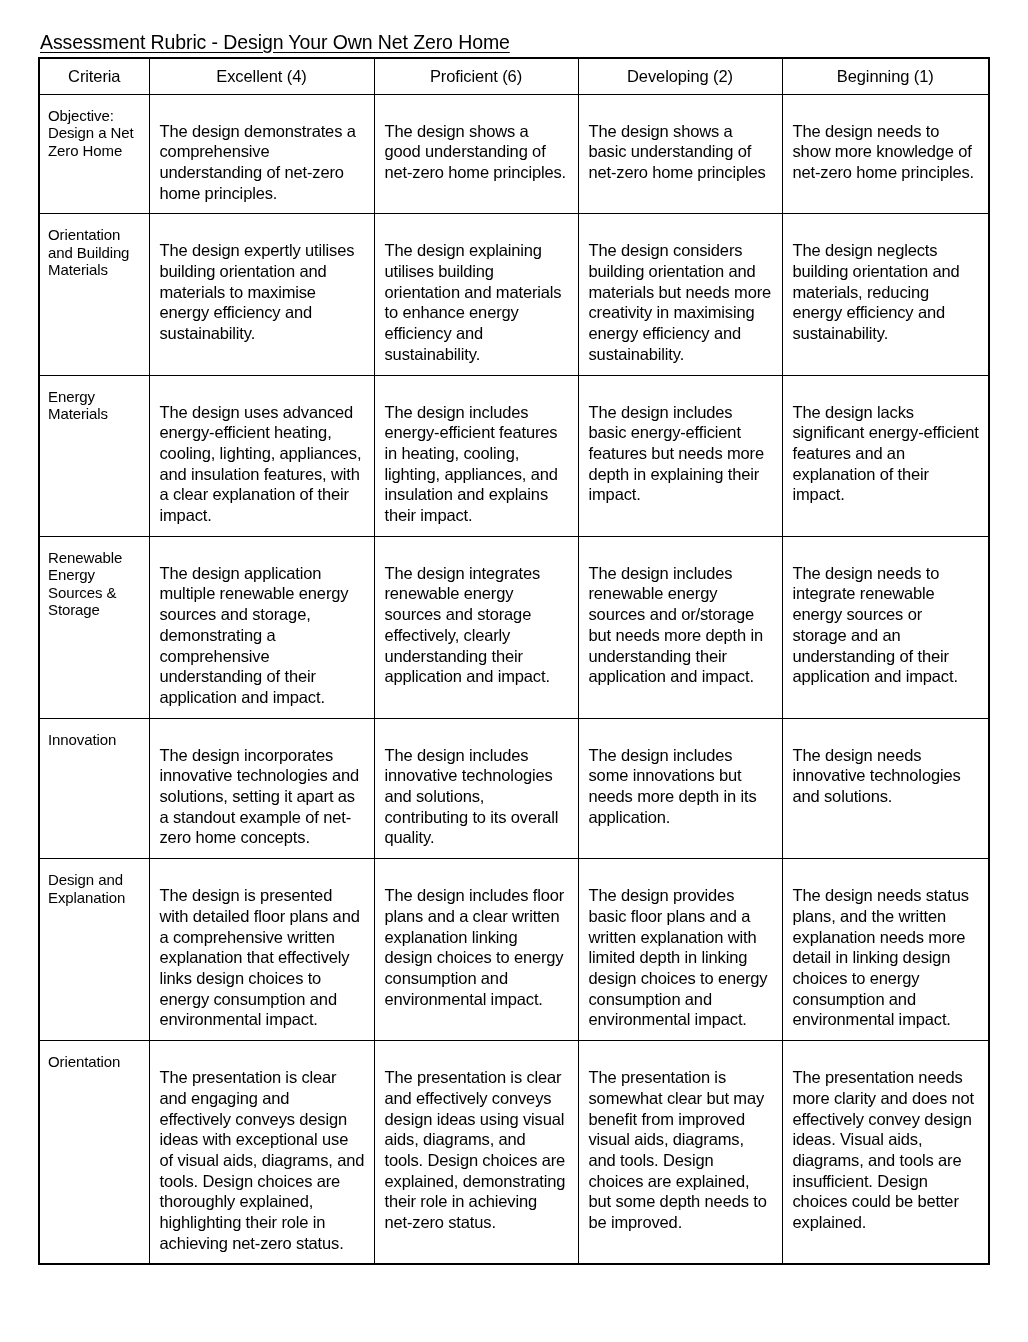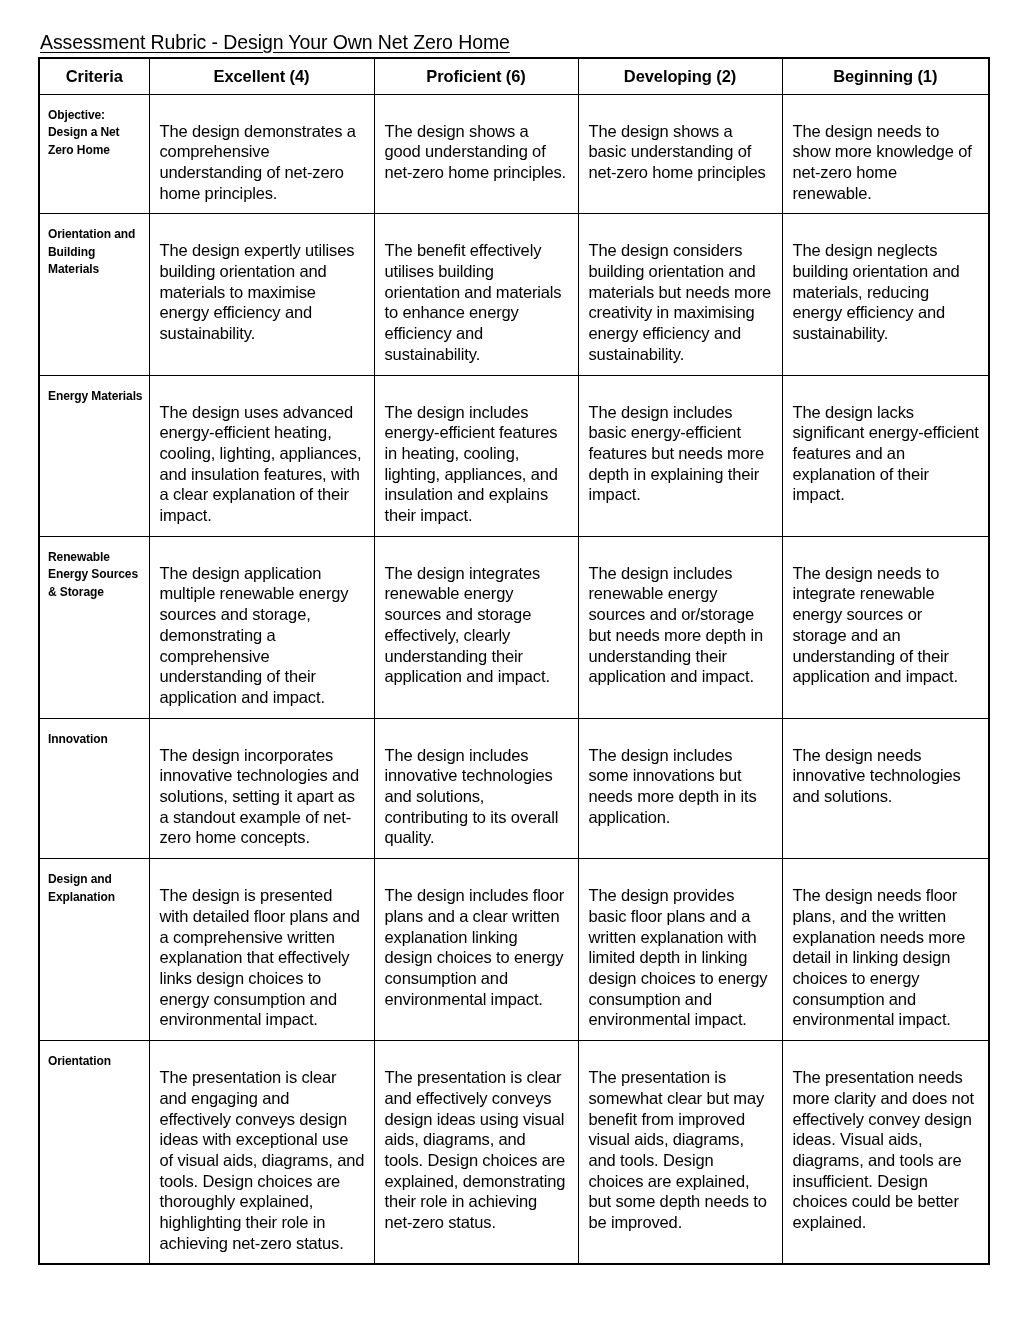--- a/index.html
+++ b/index.html
@@ -45,32 +45,31 @@
 
   table.rubric th,
   table.rubric td {
     border: 1.6px solid #000;
     vertical-align: top;
     box-sizing: border-box;
   }
   table.rubric thead th {
     text-align: center;
     vertical-align: middle;
-    font-weight: bold;
+    font-weight: normal;
     font-size: 16.5px;
     height: 36px;
     padding: 4px 4px;
     letter-spacing: -0.1px;
   }
   td.criteria-cell {
-    font-size: 12px;
+    font-size: 15px;
     line-height: 17.5px;
     padding: 12px 6px 10px 8px;
     letter-spacing: -0.1px;
-    font-weight: bold;
   }
   td.level-cell {
     font-size: 16.5px;
     line-height: 20.7px;
     padding: 26px 9px 10px 10px;
     letter-spacing: -0.15px;
   }
 </style>
 </head>
 <body>
@@ -95,26 +94,26 @@
         <th>Developing (2)</th>
         <th>Beginning (1)</th>
       </tr>
     </thead>
     <tbody>
       <tr>
         <td class="criteria-cell">Objective: Design a Net Zero Home</td>
         <td class="level-cell">The design demonstrates a comprehensive understanding of net-zero home principles.</td>
         <td class="level-cell">The design shows a good understanding of net-zero home principles.</td>
         <td class="level-cell">The design shows a basic understanding of net-zero home principles</td>
-        <td class="level-cell">The design needs to show more knowledge of net-zero home renewable.</td>
+        <td class="level-cell">The design needs to show more knowledge of net-zero home principles.</td>
       </tr>
       <tr>
         <td class="criteria-cell">Orientation and Building Materials</td>
         <td class="level-cell">The design expertly utilises building orientation and materials to maximise energy efficiency and sustainability.</td>
-        <td class="level-cell">The benefit effectively utilises building orientation and materials to enhance energy efficiency and sustainability.</td>
+        <td class="level-cell">The design explaining utilises building orientation and materials to enhance energy efficiency and sustainability.</td>
         <td class="level-cell">The design considers building orientation and materials but needs more creativity in maximising energy efficiency and sustainability.</td>
         <td class="level-cell">The design neglects building orientation and materials, reducing energy efficiency and sustainability.</td>
       </tr>
       <tr>
         <td class="criteria-cell">Energy Materials</td>
         <td class="level-cell">The design uses advanced energy-efficient heating, cooling, lighting, appliances, and insulation features, with a clear explanation of their impact.</td>
         <td class="level-cell">The design includes energy-efficient features in heating, cooling, lighting, appliances, and insulation and explains their impact.</td>
         <td class="level-cell">The design includes basic energy-efficient features but needs more depth in explaining their impact.</td>
         <td class="level-cell">The design lacks significant energy-efficient features and an explanation of their impact.</td>
       </tr>
@@ -130,21 +129,21 @@
         <td class="level-cell">The design incorporates innovative technologies and solutions, setting it apart as a standout example of net-zero home concepts.</td>
         <td class="level-cell">The design includes innovative technologies and solutions, contributing to its overall quality.</td>
         <td class="level-cell">The design includes some innovations but needs more depth in its application.</td>
         <td class="level-cell">The design needs innovative technologies and solutions.</td>
       </tr>
       <tr>
         <td class="criteria-cell">Design and Explanation</td>
         <td class="level-cell">The design is presented with detailed floor plans and a comprehensive written explanation that effectively links design choices to energy consumption and environmental impact.</td>
         <td class="level-cell">The design includes floor plans and a clear written explanation linking design choices to energy consumption and environmental impact.</td>
         <td class="level-cell">The design provides basic floor plans and a written explanation with limited depth in linking design choices to energy consumption and environmental impact.</td>
-        <td class="level-cell">The design needs floor plans, and the written explanation needs more detail in linking design choices to energy consumption and environmental impact.</td>
+        <td class="level-cell">The design needs status plans, and the written explanation needs more detail in linking design choices to energy consumption and environmental impact.</td>
       </tr>
       <tr>
         <td class="criteria-cell">Orientation</td>
         <td class="level-cell">The presentation is clear and engaging and effectively conveys design ideas with exceptional use of visual aids, diagrams, and tools. Design choices are thoroughly explained, highlighting their role in achieving net-zero status.</td>
         <td class="level-cell">The presentation is clear and effectively conveys design ideas using visual aids, diagrams, and tools. Design choices are explained, demonstrating their role in achieving net-zero status.</td>
         <td class="level-cell">The presentation is somewhat clear but may benefit from improved visual aids, diagrams, and tools. Design choices are explained, but some depth needs to be improved.</td>
         <td class="level-cell">The presentation needs more clarity and does not effectively convey design ideas. Visual aids, diagrams, and tools are insufficient. Design choices could be better explained.</td>
       </tr>
     </tbody>
   </table>

